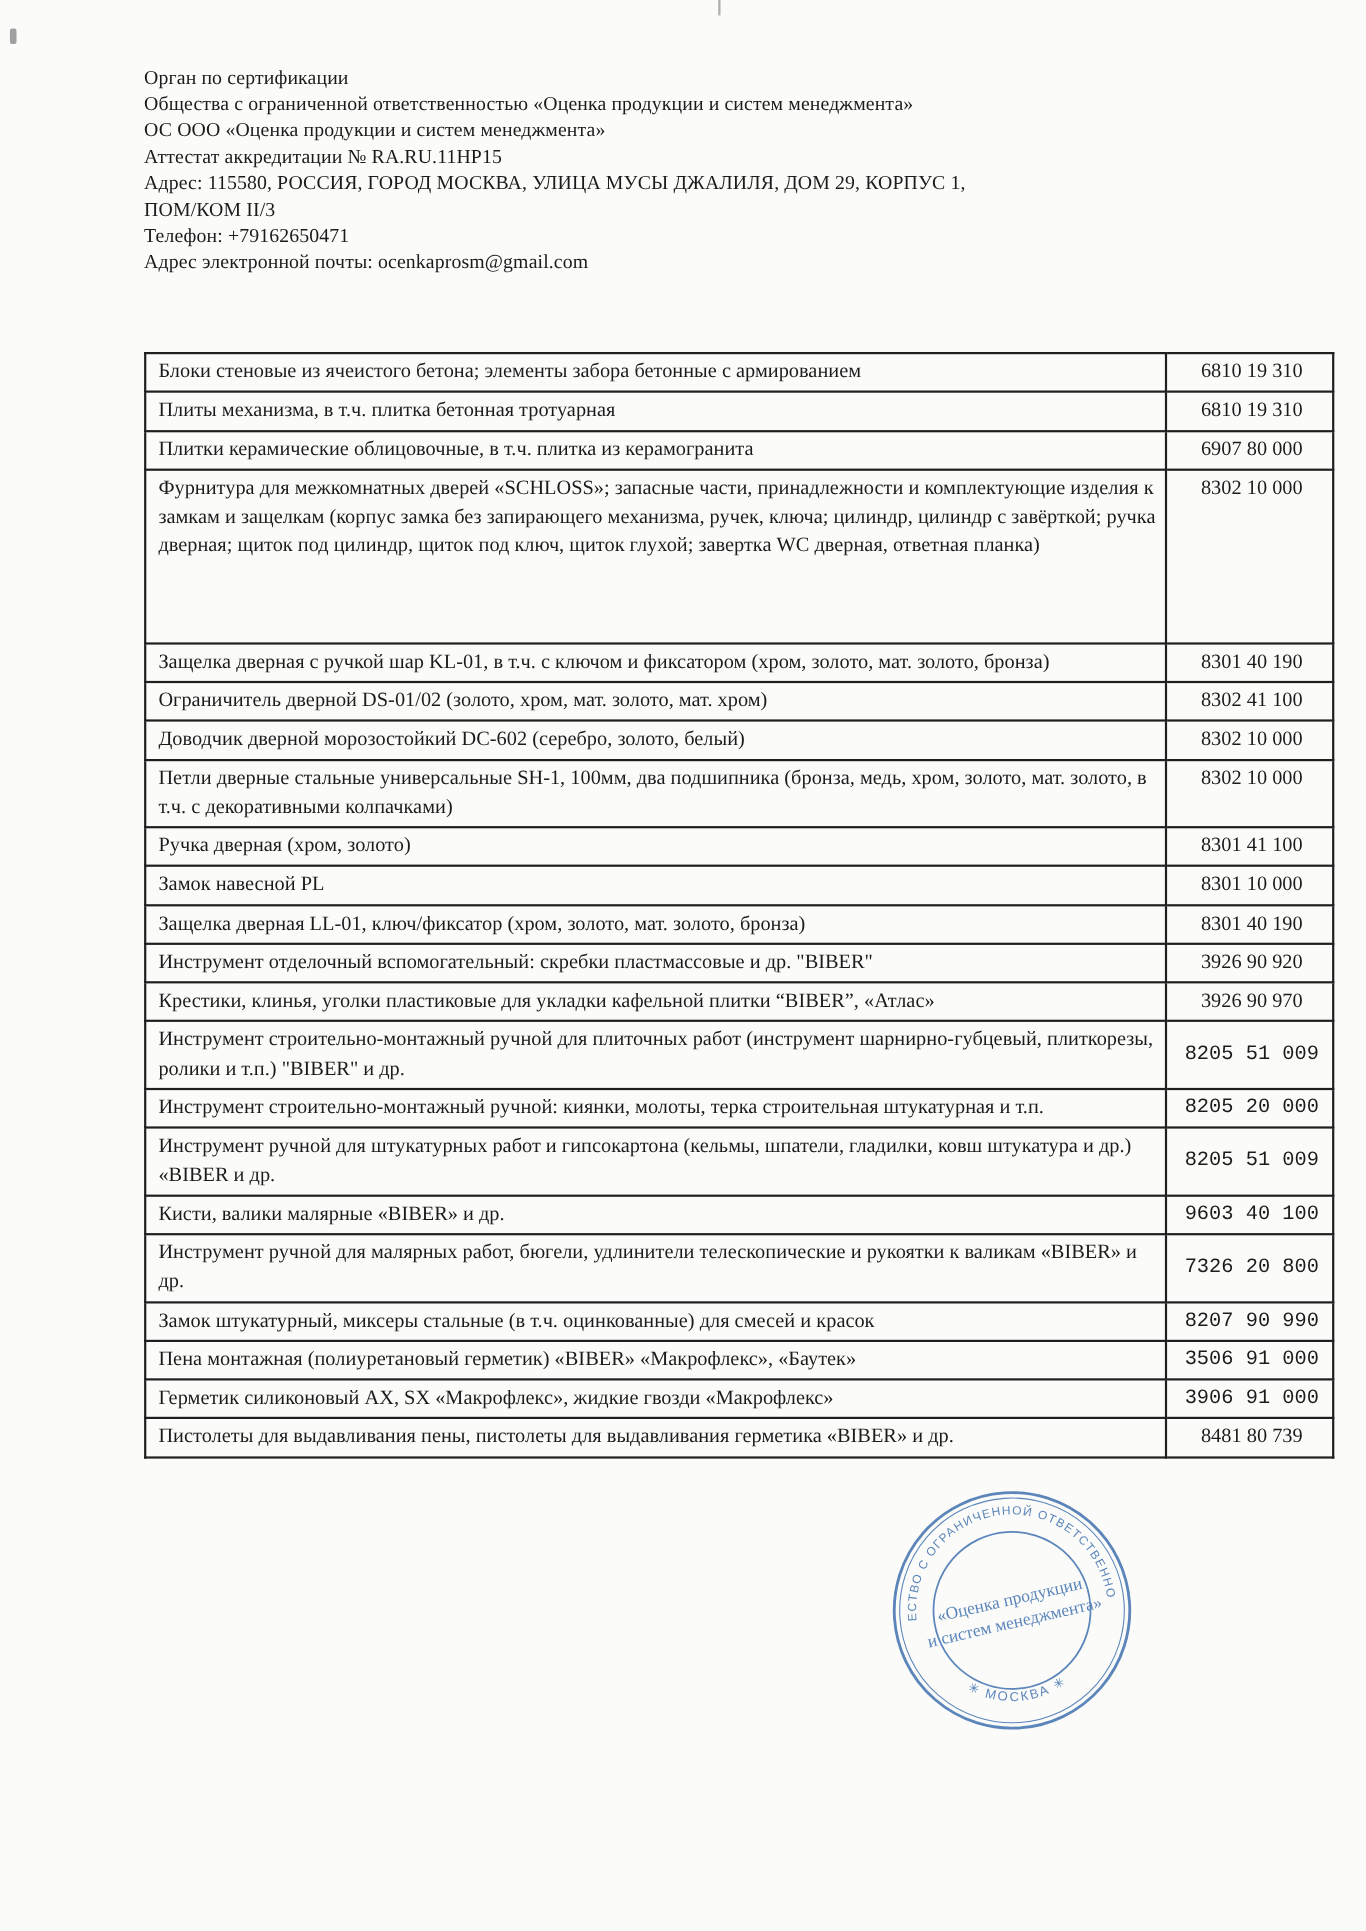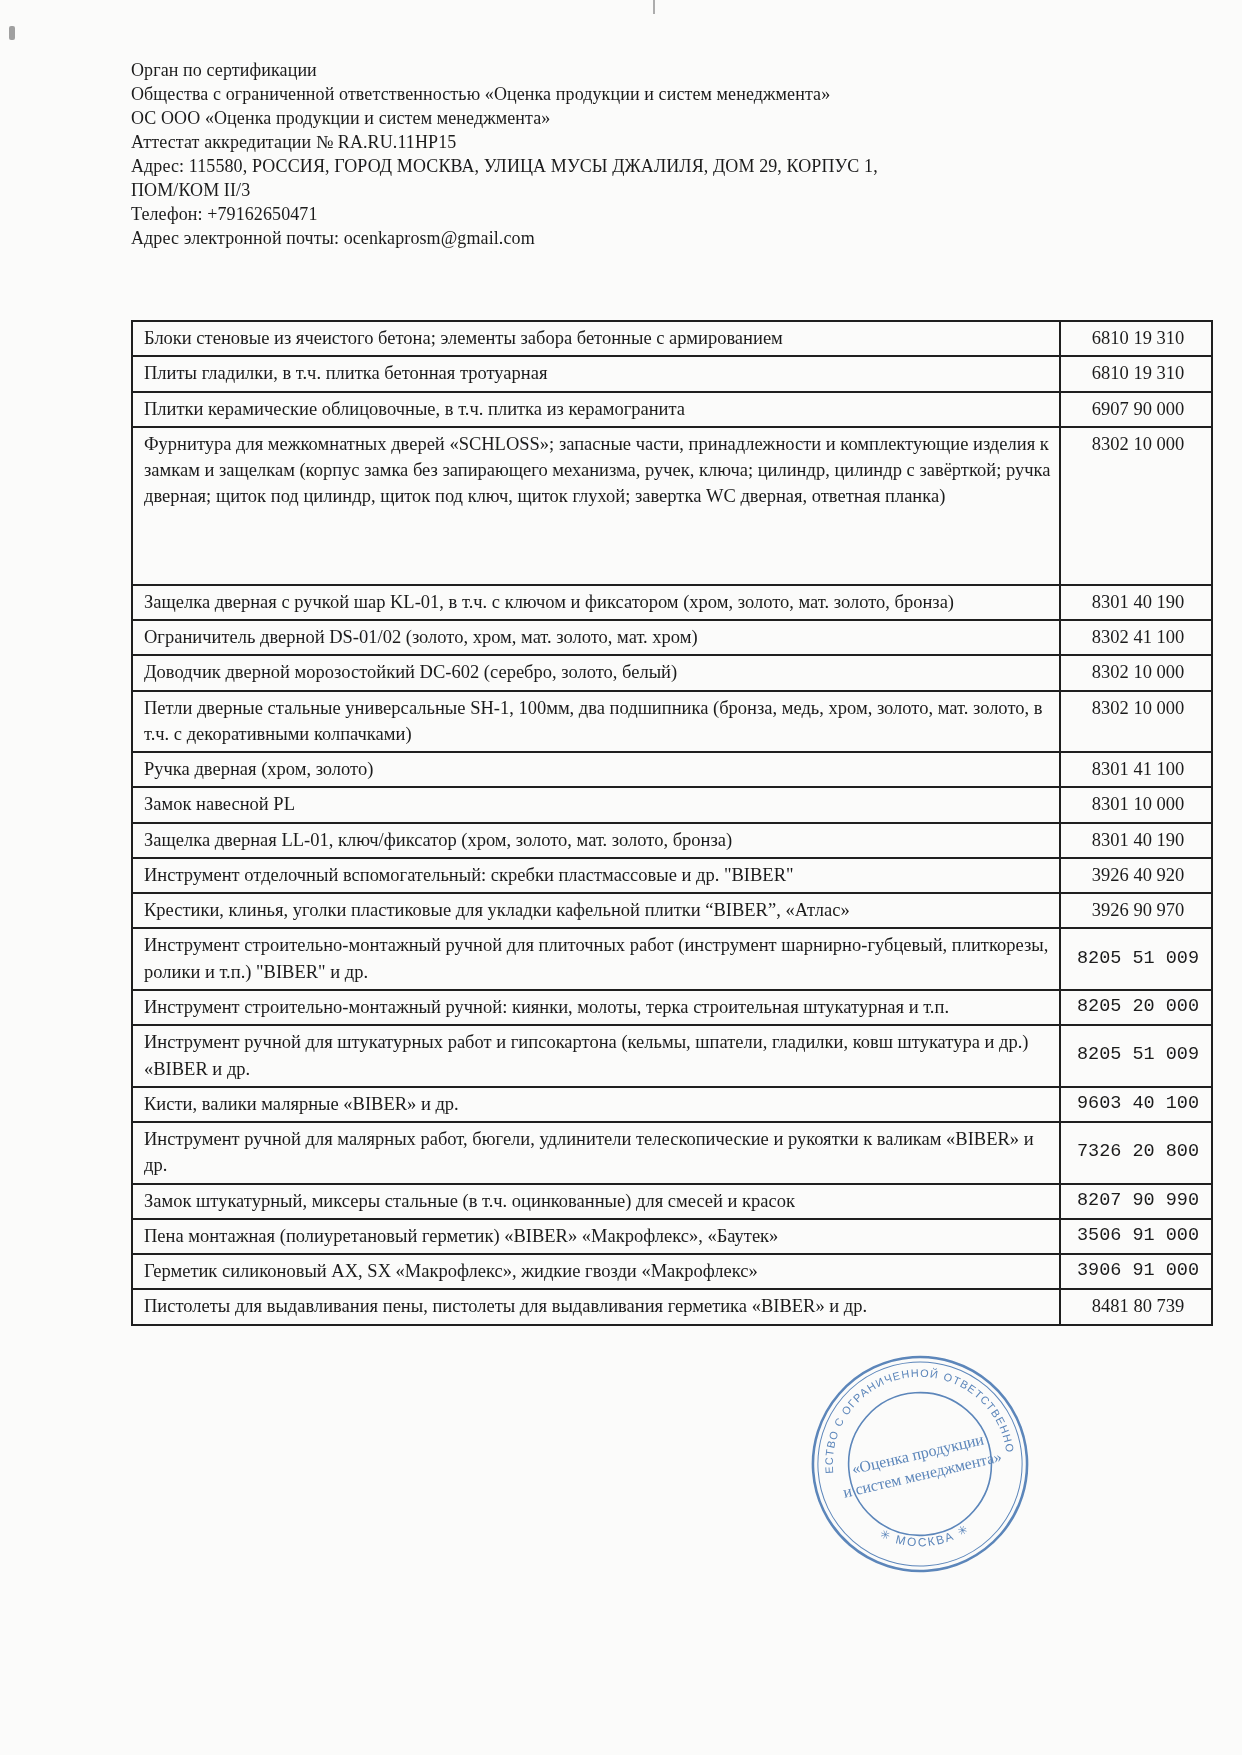--- a/index.html
+++ b/index.html
@@ -81,26 +81,26 @@
     <div class="header-line">Адрес электронной почты: ocenkaprosm@gmail.com</div>
   </div>
 
 <table id="items-table">
   <tbody>
       <tr>
         <td class="desc">Блоки стеновые из ячеистого бетона; элементы забора бетонные с армированием</td>
         <td class="code">6810 19 310</td>
       </tr>
       <tr>
-        <td class="desc">Плиты гладилки, в т.ч. плитка бетонная тротуарная</td>
+        <td class="desc">Плиты механизма, в т.ч. плитка бетонная тротуарная</td>
         <td class="code">6810 19 310</td>
       </tr>
       <tr>
         <td class="desc">Плитки керамические облицовочные, в т.ч. плитка из керамогранита</td>
-        <td class="code">6907 90 000</td>
+        <td class="code">6907 80 000</td>
       </tr>
       <tr>
         <td class="desc">Фурнитура для межкомнатных дверей «SCHLOSS»; запасные части, принадлежности и комплектующие изделия к замкам и защелкам (корпус замка без запирающего механизма, ручек, ключа; цилиндр, цилиндр с завёрткой; ручка дверная; щиток под цилиндр, щиток под ключ, щиток глухой; завертка WC дверная, ответная планка)</td>
         <td class="code">8302 10 000</td>
       </tr>
       <tr>
         <td class="desc">Защелка дверная с ручкой шар KL-01, в т.ч. с ключом и фиксатором (хром, золото, мат. золото, бронза)</td>
         <td class="code">8301 40 190</td>
       </tr>
       <tr>
@@ -122,21 +122,21 @@
       <tr>
         <td class="desc">Замок навесной PL</td>
         <td class="code">8301 10 000</td>
       </tr>
       <tr>
         <td class="desc">Защелка дверная LL-01, ключ/фиксатор (хром, золото, мат. золото, бронза)</td>
         <td class="code">8301 40 190</td>
       </tr>
       <tr>
         <td class="desc">Инструмент отделочный вспомогательный: скребки пластмассовые и др. "BIBER"</td>
-        <td class="code">3926 40 920</td>
+        <td class="code">3926 90 920</td>
       </tr>
       <tr>
         <td class="desc">Крестики, клинья, уголки пластиковые для укладки кафельной плитки “BIBER”, «Атлас»</td>
         <td class="code">3926 90 970</td>
       </tr>
       <tr>
         <td class="desc">Инструмент строительно-монтажный ручной для плиточных работ (инструмент шарнирно-губцевый, плиткорезы, ролики и т.п.)  "BIBER" и др.</td>
         <td class="code">8205 51 009</td>
       </tr>
       <tr>

